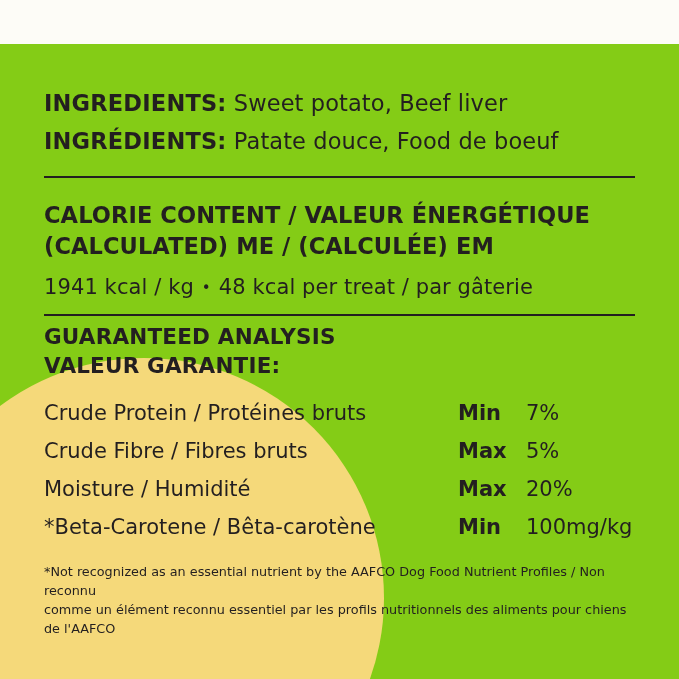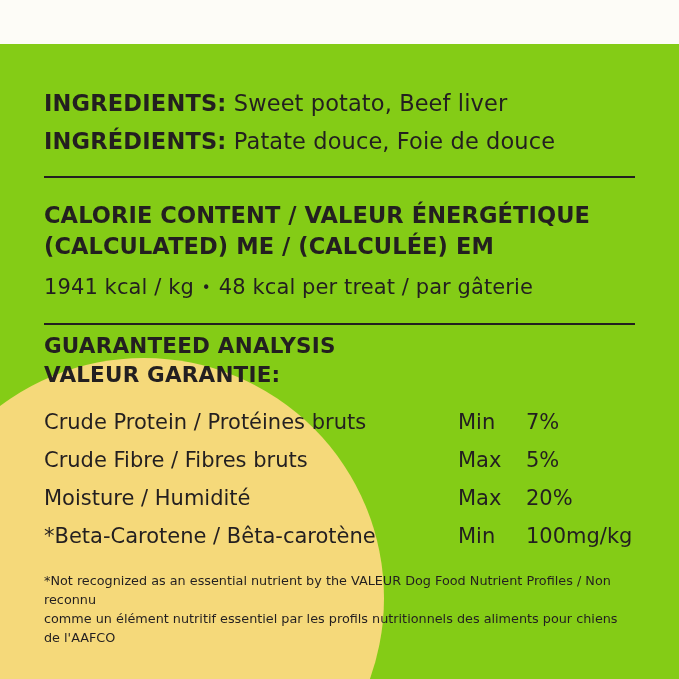--- a/index.html
+++ b/index.html
@@ -58,21 +58,21 @@
   .ing-label {
     font-weight: bold;
     letter-spacing: 0.2px;
   }
   .ing-value {
     font-weight: normal;
   }
   
   .calorie {
     padding-top: 22px;
-    padding-bottom: 18px;
+    padding-bottom: 9px;
   }
   .cal-heading {
     font-weight: bold;
     font-size: 22.5px;
     line-height: 31px;
     letter-spacing: 0.1px;
   }
   .cal-sub {
     font-size: 21px;
     line-height: 34px;
@@ -104,20 +104,21 @@
     line-height: 38px;
     padding: 0;
     vertical-align: baseline;
     white-space: nowrap;
   }
   .ga-nutrient {
     width: 414px;
   }
   .ga-limit {
     width: 68px;
+    font-weight: bold;
   }
   .ga-value {
     width: auto;
   }
   .footnote {
     margin-top: 16px;
     font-size: 12.8px;
     line-height: 19px;
     color: #231f20;
   }
@@ -131,21 +132,21 @@
 
   <div class="content">
 
     <div class="ingredients">
       <div class="ing-line">
         <span class="ing-label">INGREDIENTS:</span>
         <span class="ing-value">Sweet potato, Beef liver</span>
       </div>
       <div class="ing-line">
         <span class="ing-label">INGRÉDIENTS:</span>
-        <span class="ing-value">Patate douce, Foie de douce</span>
+        <span class="ing-value">Patate douce, Food de boeuf</span>
       </div>
     </div>
 
     <div class="rule"></div>
 
     <div class="calorie">
       <div class="cal-heading">CALORIE CONTENT / VALEUR ÉNERGÉTIQUE</div>
       <div class="cal-heading">(CALCULATED) ME / (CALCULÉE) EM</div>
       <div class="cal-sub">
         <span>1941 kcal / kg</span><span class="dot">•</span><span>48 kcal per treat / par gâterie</span>
@@ -177,19 +178,19 @@
           </tr>
           <tr>
             <td class="ga-nutrient">*Beta-Carotene / Bêta-carotène</td>
             <td class="ga-limit">Min</td>
             <td class="ga-value">100mg/kg</td>
           </tr>
         </tbody>
       </table>
 
       <div class="footnote">
-        <div>*Not recognized as an essential nutrient by the VALEUR Dog Food Nutrient Profiles / Non reconnu</div>
-        <div>comme un élément nutritif essentiel par les profils nutritionnels des aliments pour chiens de l'AAFCO</div>
+        <div>*Not recognized as an essential nutrient by the AAFCO Dog Food Nutrient Profiles / Non reconnu</div>
+        <div>comme un élément reconnu essentiel par les profils nutritionnels des aliments pour chiens de l'AAFCO</div>
       </div>
     </div>
 
   </div>
 </div>
 
 </body></html>

